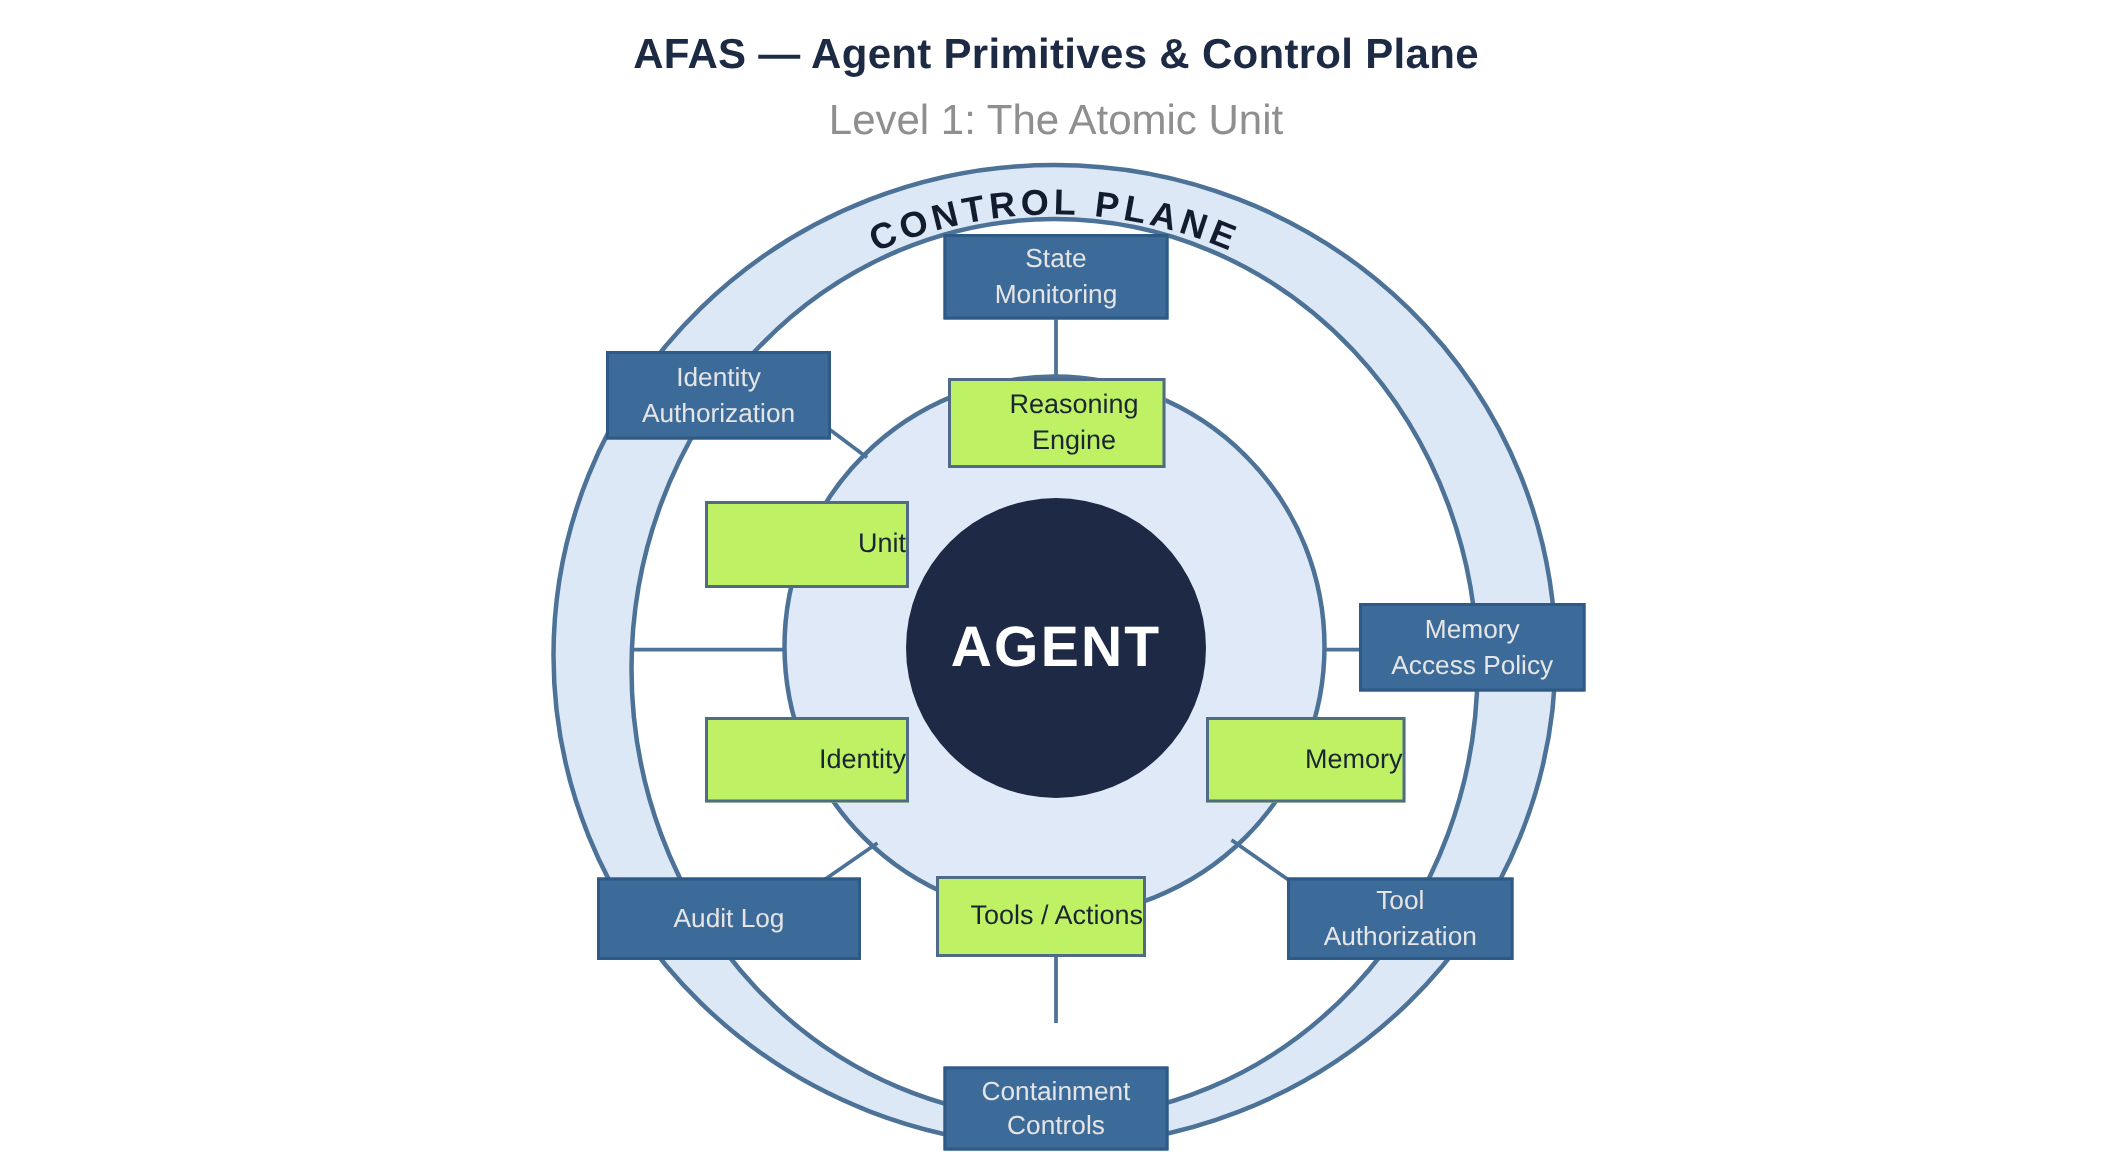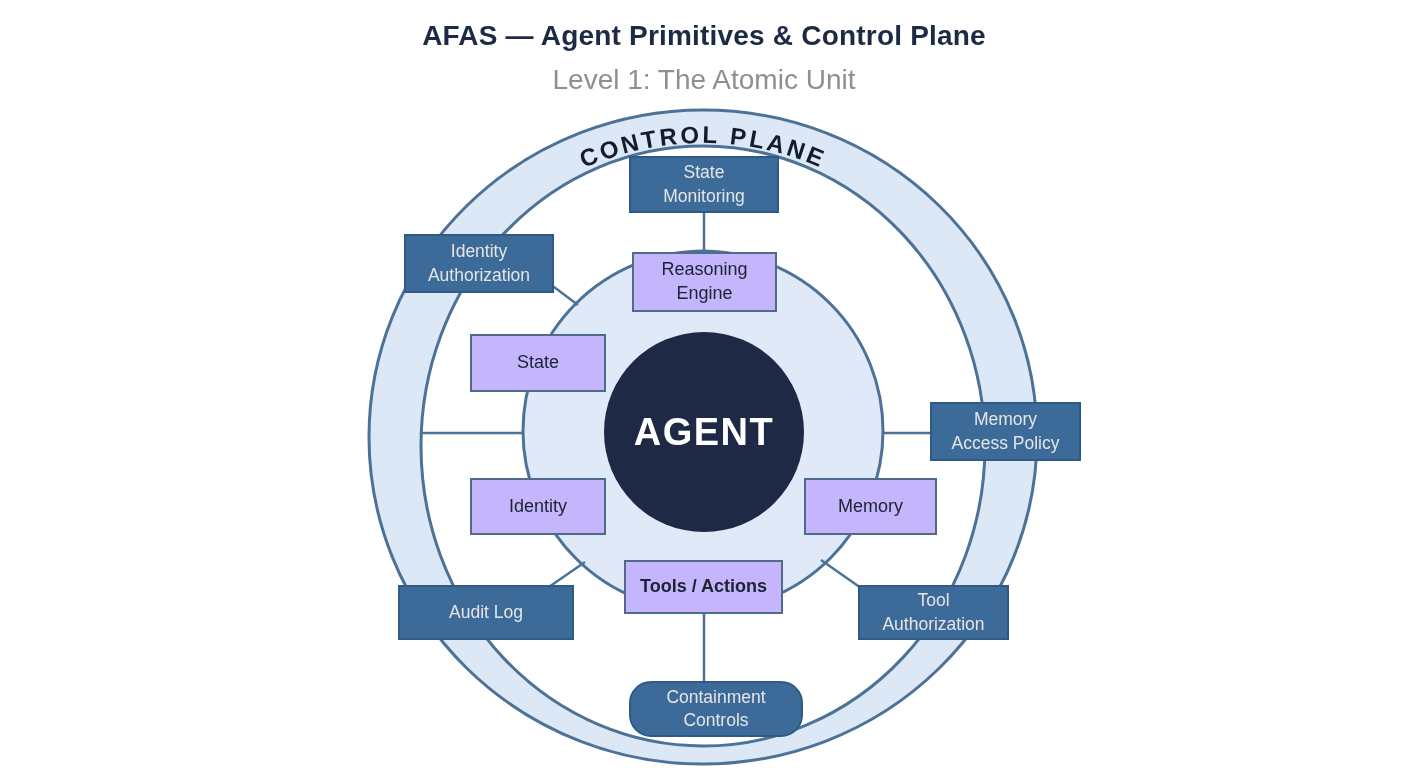--- a/index.html
+++ b/index.html
@@ -51,25 +51,26 @@
     justify-content: center;
     text-align: center;
     line-height: 1.32;
   }
   .box span {
     display: inline-block;
     max-width: 118px;
   }
   .box span.wide { max-width: none; }
   .pbox {
-    background: #c4b5fd;
+    background: #bef264;
     border: 2px solid #4f6b88;
     color: #1a2433;
     font-size: 18px;
     font-weight: 400;
+    justify-content: flex-end;
   }
   .cbox {
     background: #3d6b99;
     border: 2px solid #2f5a85;
     color: #e5e5e5;
     font-size: 17.5px;
     font-weight: 400;
   }
   .arc-label {
     font-size: 24px;
@@ -117,44 +118,44 @@
     </text>
 
     <circle cx="704" cy="432" r="100" fill="#1e2945"></circle>
     <text class="agent-label" x="704" y="432" text-anchor="middle" dominant-baseline="central">AGENT</text>
   </svg>
 
   <div class="box pbox" style="left:632px; top:252px; width:145px; height:60px;">
     <span>Reasoning Engine</span>
   </div>
   <div class="box pbox" style="left:470px; top:334px; width:136px; height:58px;">
-    <span>State</span>
+    <span>Unit</span>
   </div>
   <div class="box pbox" style="left:470px; top:478px; width:136px; height:57px;">
     <span>Identity</span>
   </div>
   <div class="box pbox" style="left:804px; top:478px; width:133px; height:57px;">
     <span>Memory</span>
   </div>
-  <div class="box pbox" style="left:624px; top:560px; width:159px; height:54px;font-weight:bold;">
+  <div class="box pbox" style="left:624px; top:584px; width:140px; height:54px;">
     <span class="wide">Tools / Actions</span>
   </div>
 
   <div class="box cbox" style="left:629px; top:156px; width:150px; height:57px;">
     <span>State Monitoring</span>
   </div>
   <div class="box cbox" style="left:404px; top:234px; width:150px; height:59px;">
     <span>Identity Authorization</span>
   </div>
-  <div class="box cbox" style="left:930px; top:402px; width:151px; height:59px;">
+  <div class="box cbox" style="left:906px; top:402px; width:151px; height:59px;">
     <span>Memory Access Policy</span>
   </div>
   <div class="box cbox" style="left:398px; top:585px; width:176px; height:55px;">
     <span>Audit Log</span>
   </div>
   <div class="box cbox" style="left:858px; top:585px; width:151px; height:55px;">
     <span>Tool Authorization</span>
   </div>
-  <div class="box cbox" style="left:629px; top:681px; width:174px; height:56px;border-radius:22px;">
+  <div class="box cbox" style="left:629px; top:711px; width:150px; height:56px;">
     <span>Containment Controls</span>
   </div>
 
 </div>
 
 </body></html>

